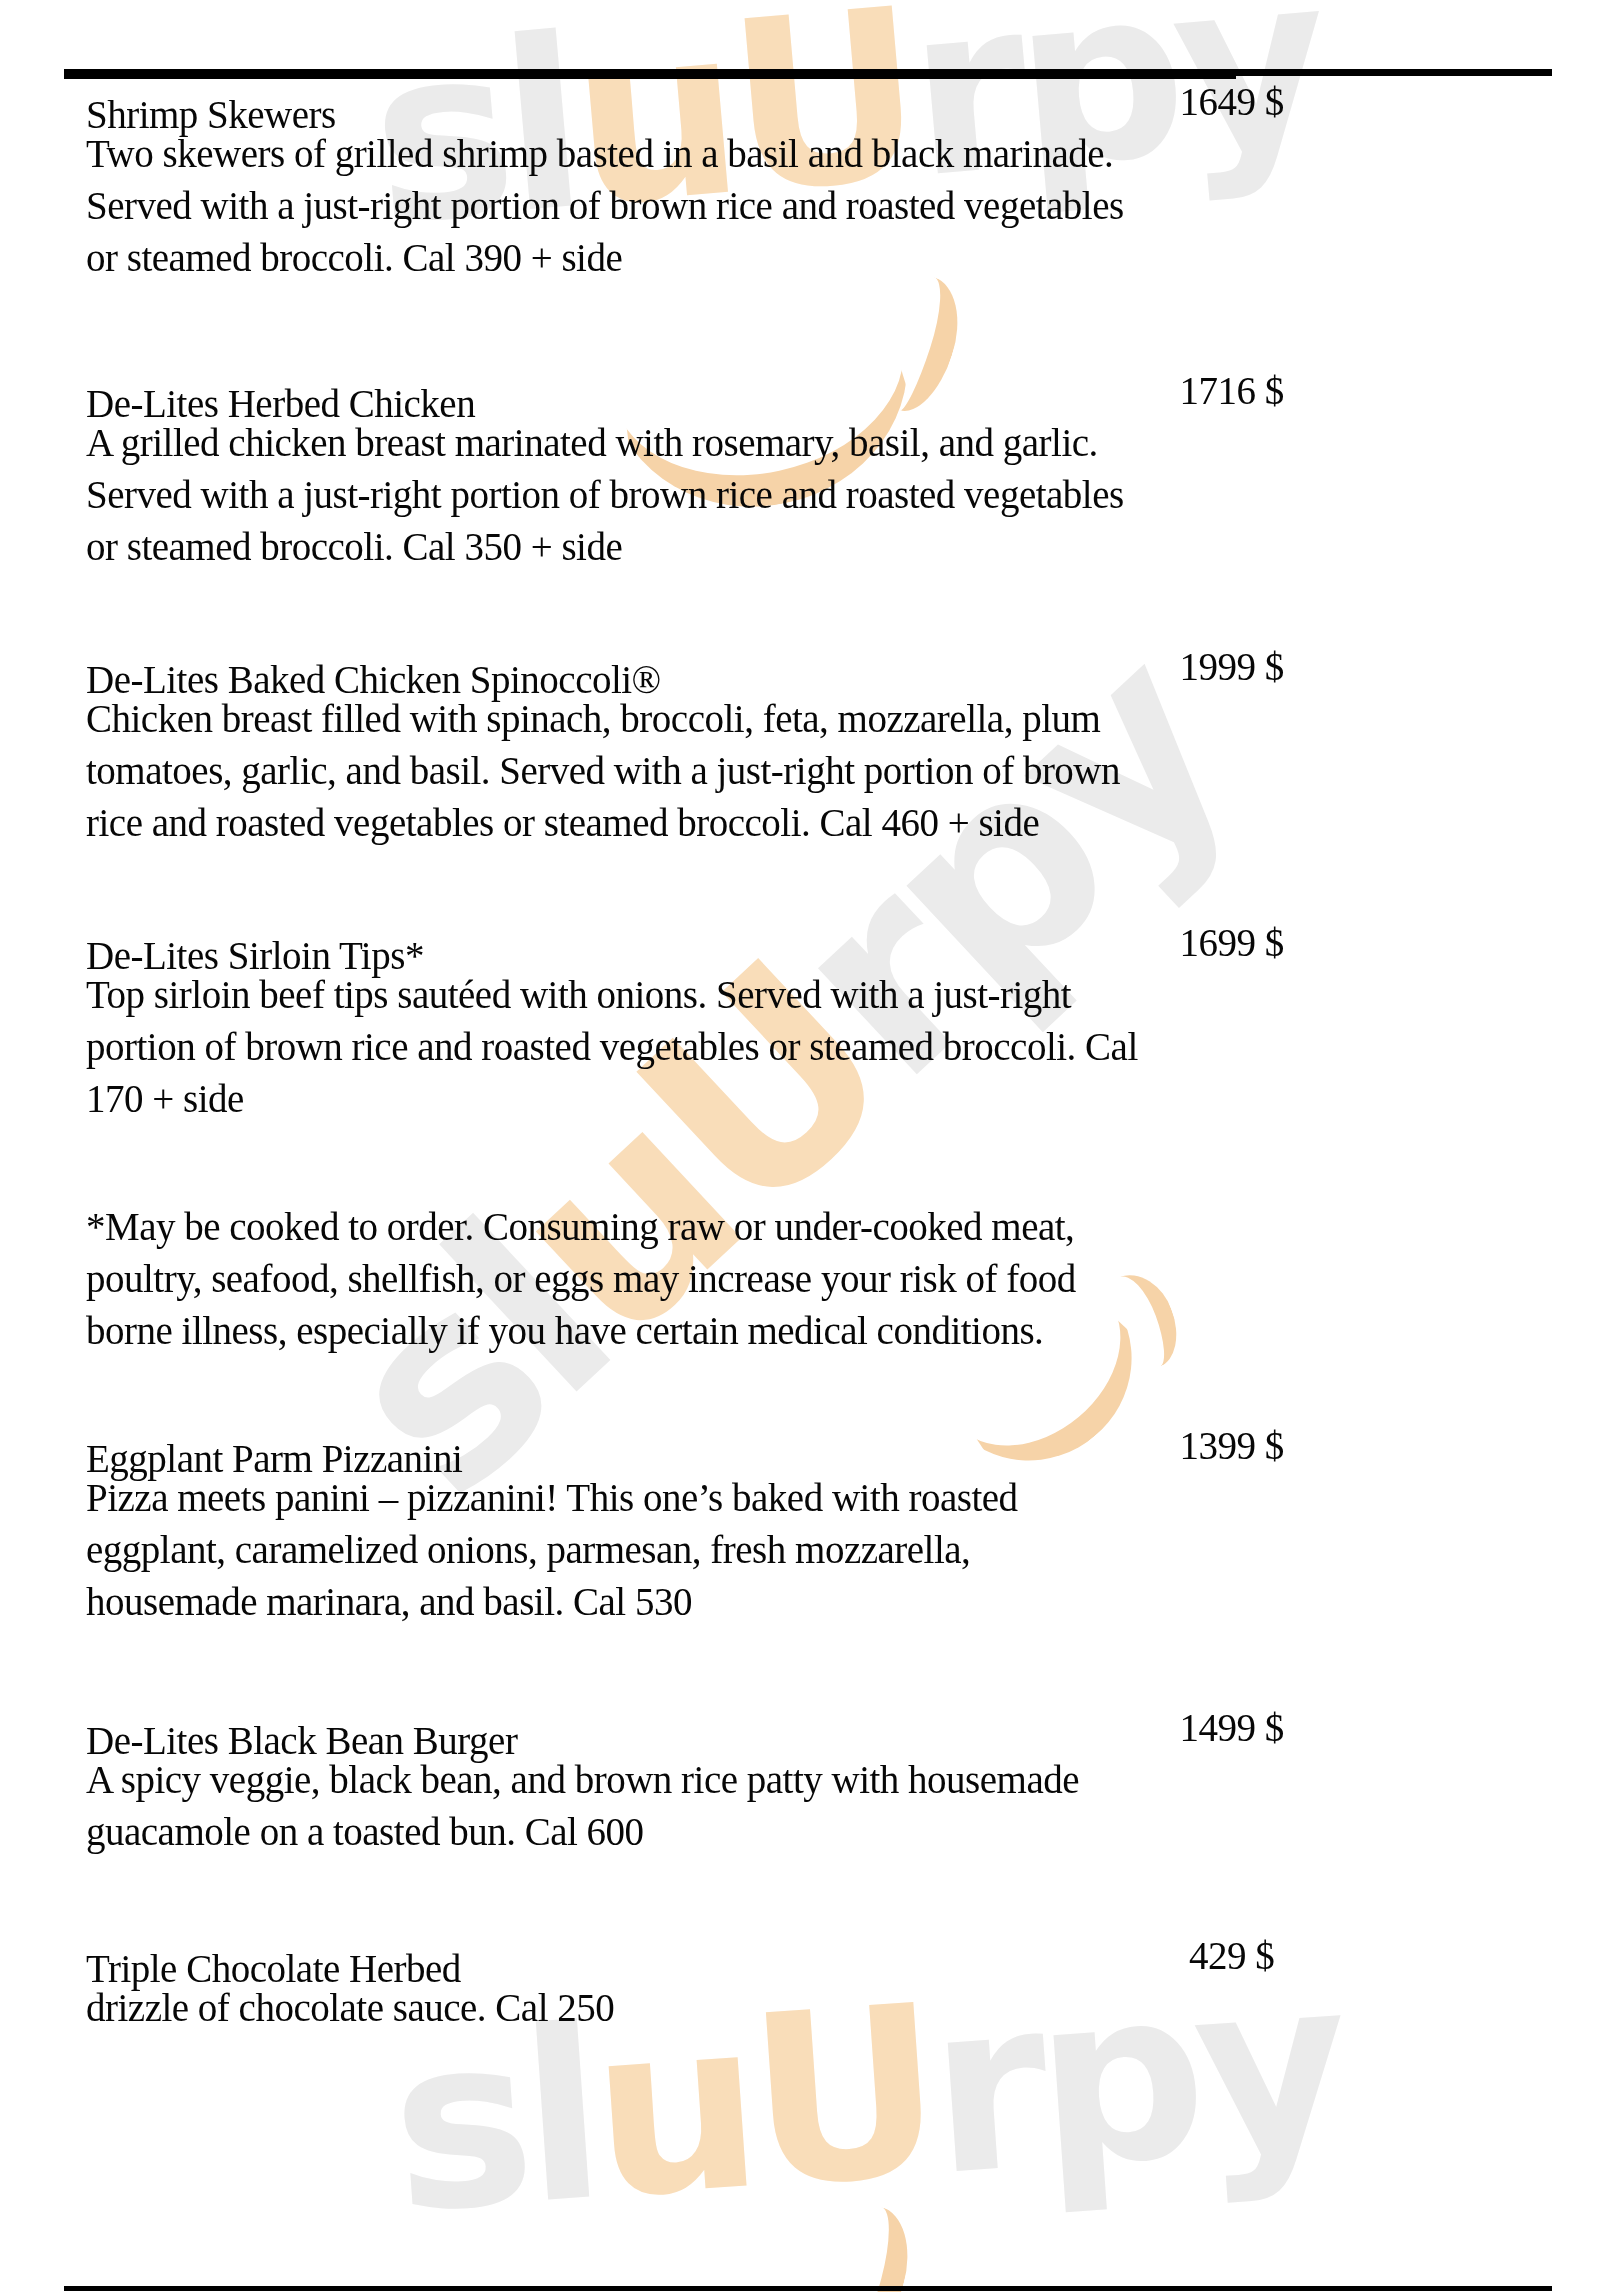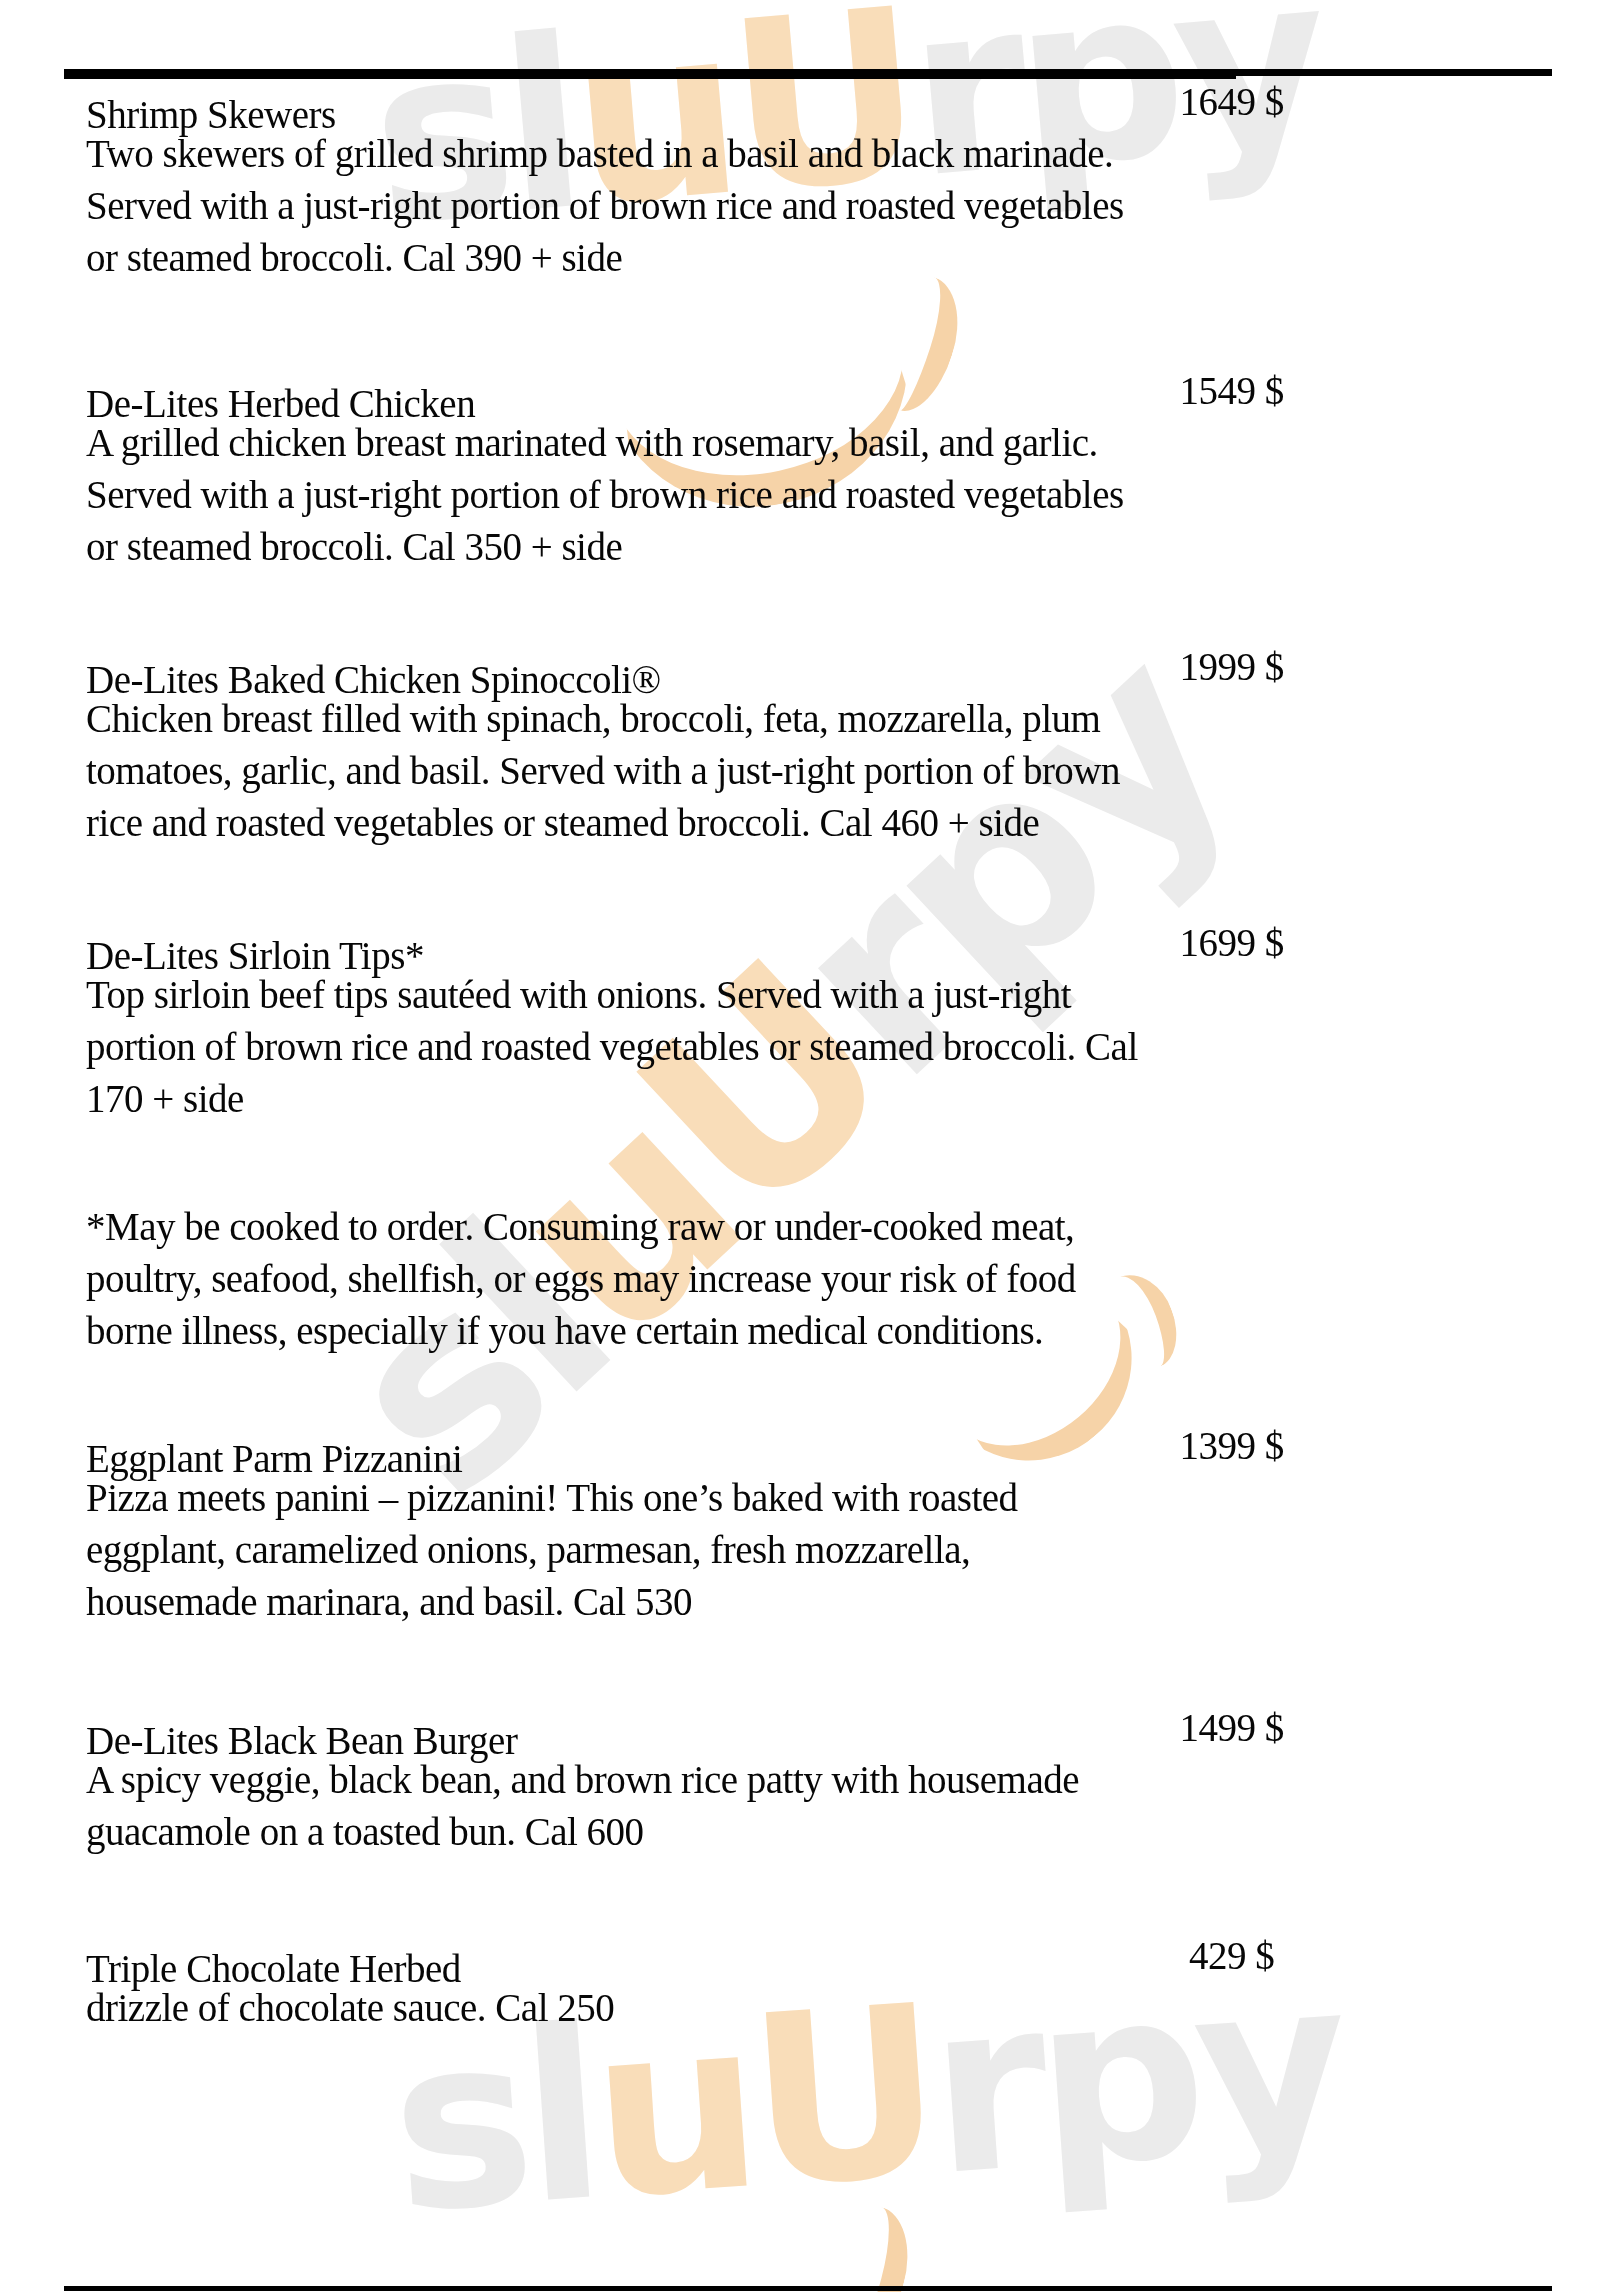--- a/index.html
+++ b/index.html
@@ -134,21 +134,21 @@
     <span class="price">1649 $</span>
     <div class="desc">
       <div class="line">Two skewers of grilled shrimp basted in a basil and black marinade.</div>
       <div class="line">Served with a just-right portion of brown rice and roasted vegetables</div>
       <div class="line">or steamed broccoli. Cal 390 + side</div>
     </div>
   </div>
 
   <div class="item" style="top:365px;">
     <span class="name">De-Lites Herbed Chicken</span>
-    <span class="price">1549 $</span>
+    <span class="price">1716 $</span>
     <div class="desc">
       <div class="line">A grilled chicken breast marinated with rosemary, basil, and garlic.</div>
       <div class="line">Served with a just-right portion of brown rice and roasted vegetables</div>
       <div class="line">or steamed broccoli. Cal 350 + side</div>
     </div>
   </div>
 
   <div class="item" style="top:641px;">
     <span class="name">De-Lites Baked Chicken Spinoccoli®</span>
     <span class="price">1999 $</span>

